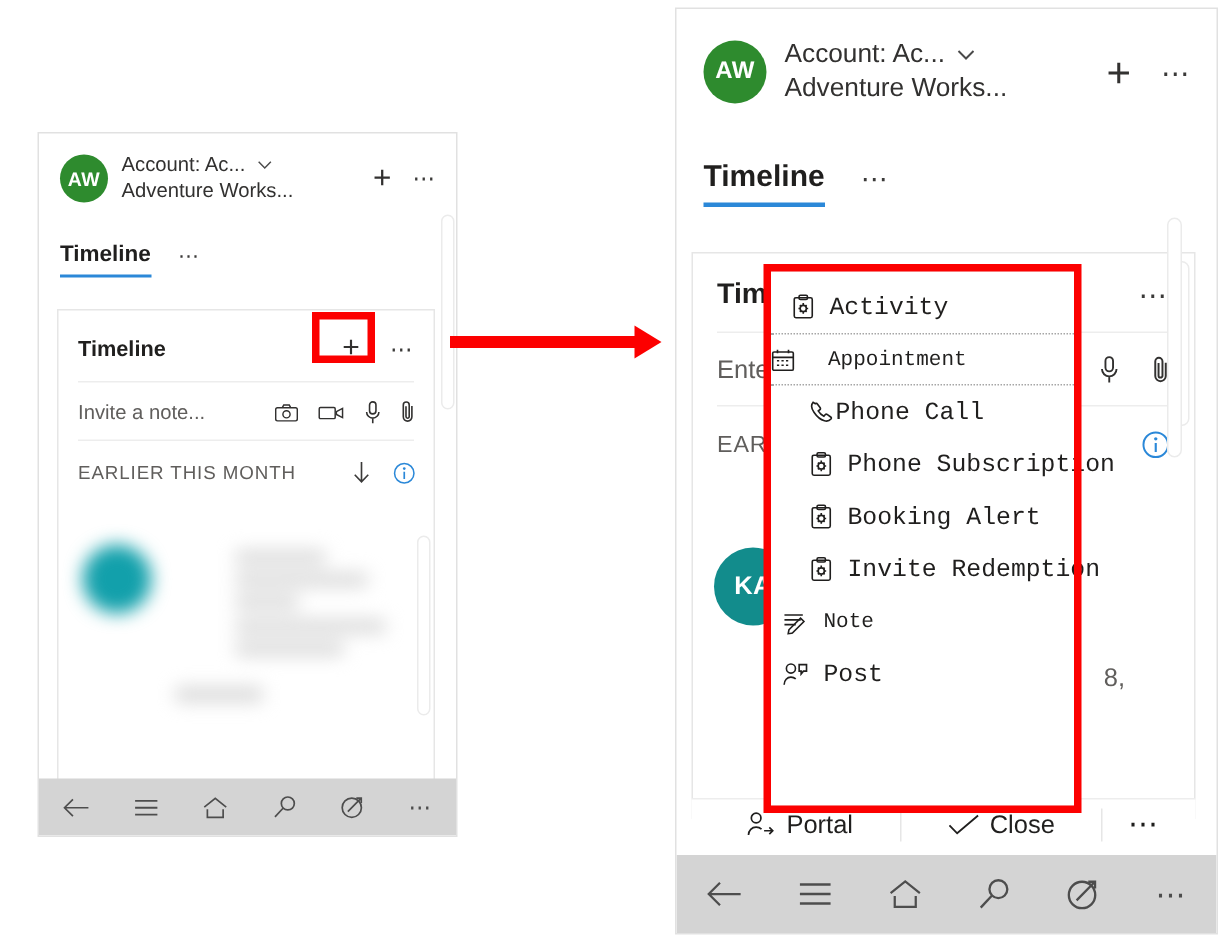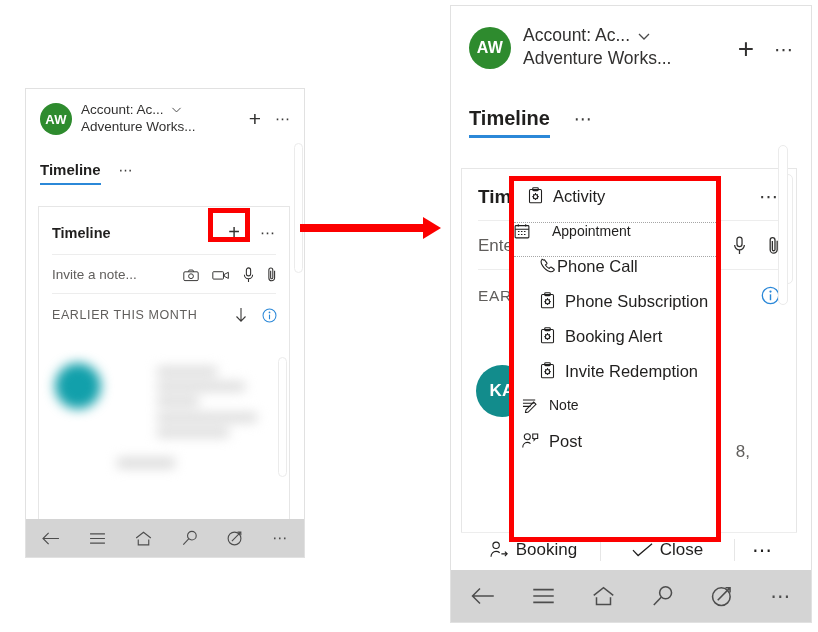--- a/index.html
+++ b/index.html
@@ -60,21 +60,21 @@
 
   
   .botnav { position:absolute; background:#d4d4d4; display:flex; align-items:center; justify-content:space-around; }
   .botnav span { color:#4d4d4d; display:flex; align-items:center; justify-content:center; }
 
   
   .sbar { position:absolute; border:1px solid #ebebeb; border-radius:5px; background:#fff; }
 
   
   .menu { position:absolute; background:#fff; border:1px solid #e8e8e8; box-shadow:0 1px 4px rgba(0,0,0,.18); }
-  .menu-item { display:flex; align-items:flex-start; color:#201f1e; white-space:nowrap; }
+  .menu-item { display:flex; align-items:center; color:#201f1e; white-space:nowrap;font-family:Liberation Mono, monospace; }
   .menu-ico { flex:none; display:flex; align-items:center; justify-content:center; color:#201f1e; }
   .mi-dotted { border-top:1px dotted #a6a6a6; border-bottom:1px dotted #a6a6a6; }
 
   
   .cmdbar { position:absolute; display:flex; align-items:center; background:#fff; border-top:1px solid #ededed; }
   .cmd { display:flex; align-items:center; color:#201f1e; }
   .cmd-sep { width:1px; background:#e6e6e6; height:22px; }
   svg { display:block; }
 </style>
 </head>
@@ -314,21 +314,21 @@
 
       <div class="cmdbar" style="left:10px; right:14px; bottom:56px; height:34px; padding:0 6px;">
         <div class="cmd" style="flex:1; justify-content:center; gap:7px; font-size:17px;">
           <span>
             <svg width="19" height="17" viewBox="0 0 20 18">
                 <circle cx="6.4" cy="4.6" r="3.4" fill="none" stroke="#201f1e" stroke-width="1.2"></circle>
                 <path d="M1 16.6c0-3.3 2.4-5.6 5.4-5.6 1.5 0 2.8.5 3.8 1.4" fill="none" stroke="#201f1e" stroke-width="1.2"></path>
                 <path d="M12 13.6h6m-2.3-2.4l2.4 2.4-2.4 2.4" fill="none" stroke="#201f1e" stroke-width="1.2"></path>
               </svg>
           </span>
-          <span>Booking</span>
+          <span>Portal</span>
         </div>
         <div class="cmd-sep"></div>
         <div class="cmd" style="flex:1; justify-content:center; gap:7px; font-size:17px;">
           <span>
             <svg width="21" height="16" viewBox="0 0 22 16">
                 <path d="M1 8.2l5.4 5.6L21 1.4" fill="none" stroke="#201f1e" stroke-width="1.3"></path>
               </svg>
           </span>
           <span>Close</span>
         </div>

